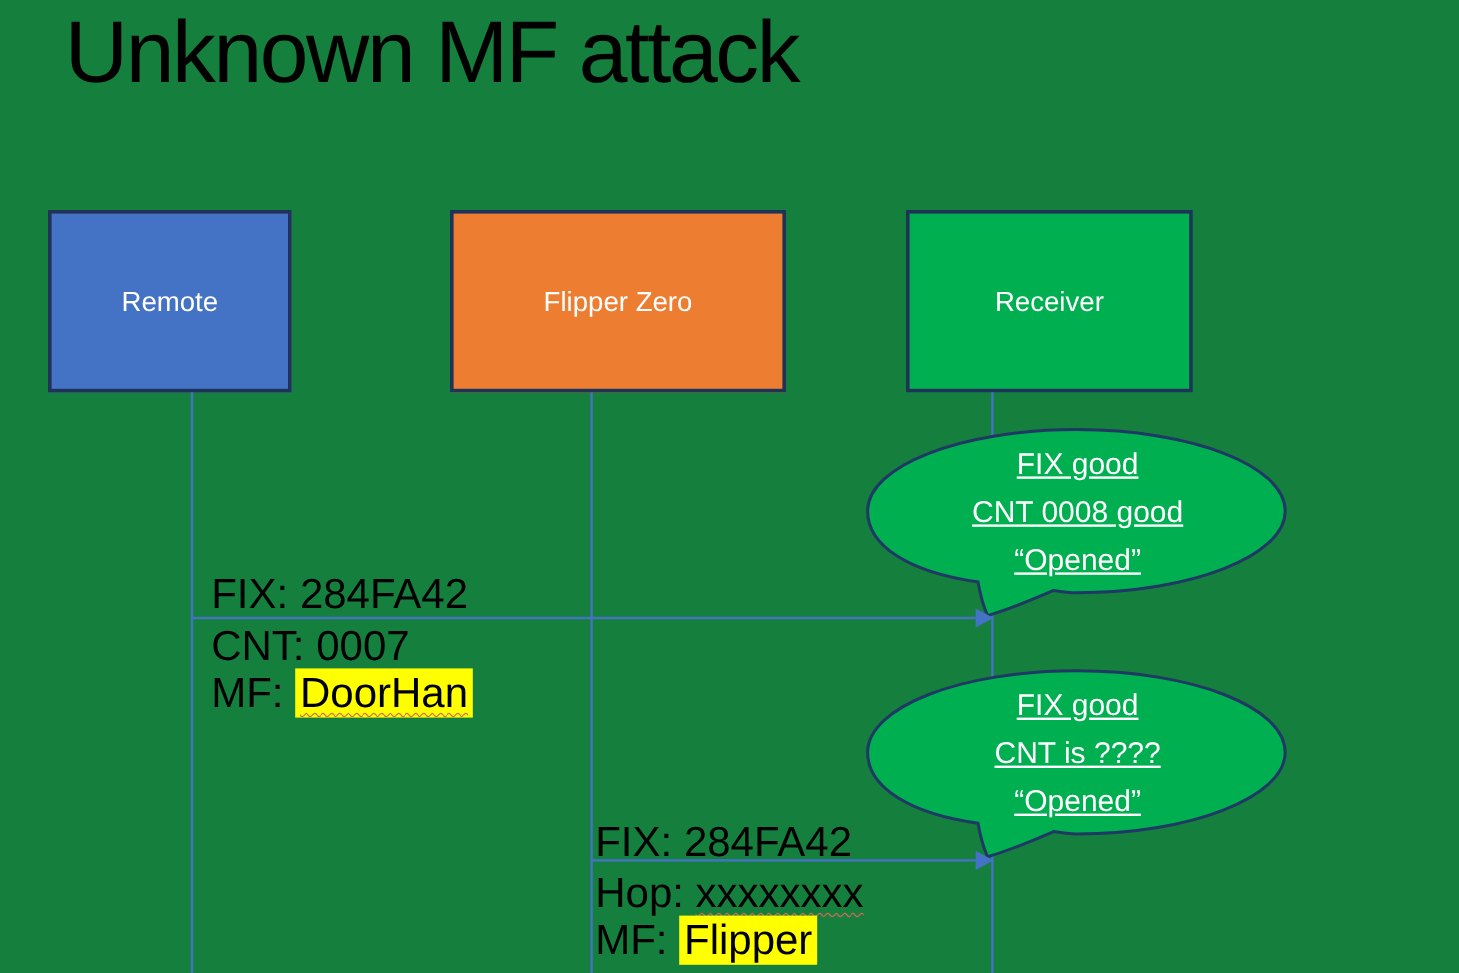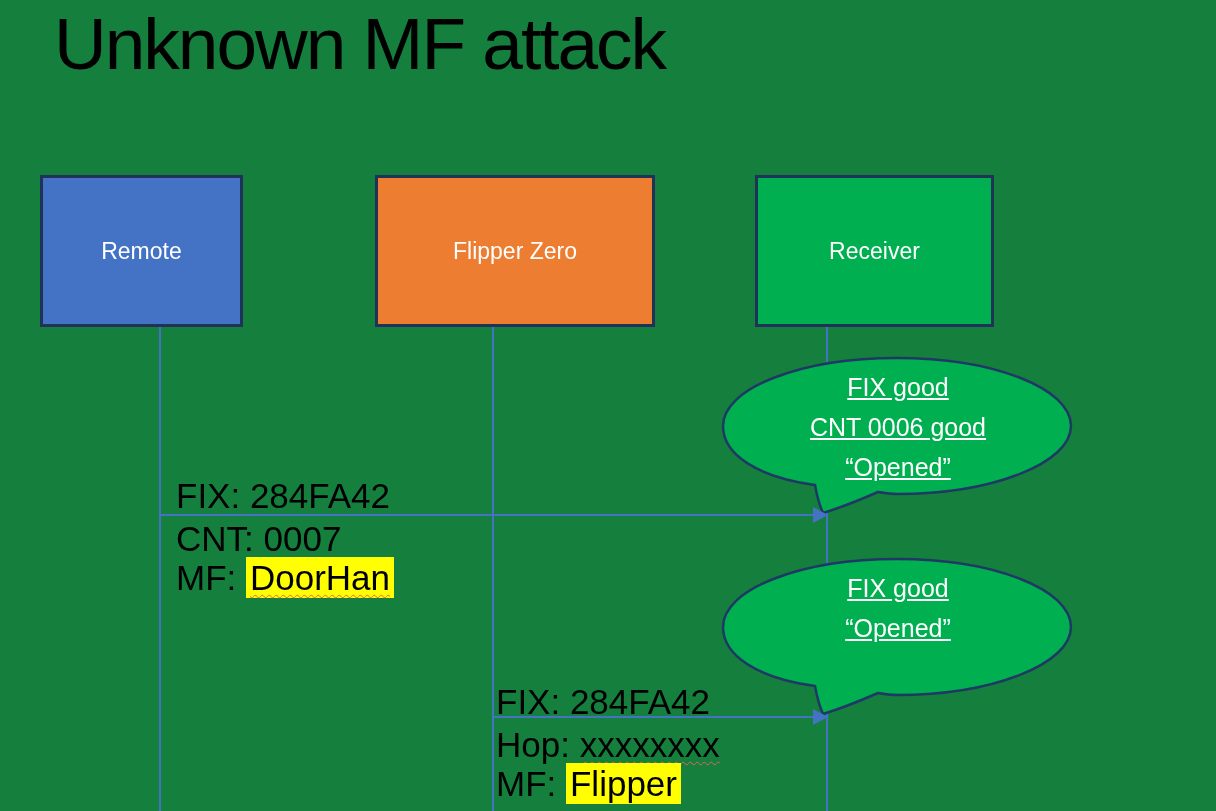--- a/index.html
+++ b/index.html
@@ -140,22 +140,23 @@
     <div>
       <span>Hop: </span><span class="squiggle" style="text-decoration-color: rgb(224, 99, 90);">xxxxxxxx</span>
     </div>
     <div>
       <span>MF: </span><span class="hl" style="background-color: rgb(255, 255, 0);">Flipper</span>
     </div>
   </div>
 
   <div class="abs bubble-text" style="left:722px; top:367px;">
     <div>FIX good</div>
-    <div>CNT 0006 good</div>
+    <div>CNT 0008 good</div>
     <div>“Opened”</div>
   </div>
 
   <div class="abs bubble-text" style="left:722px; top:568px;">
     <div>FIX good</div>
+    <div>CNT is ????</div>
     <div>“Opened”</div>
   </div>
 
 </div>
 
 </body></html>

